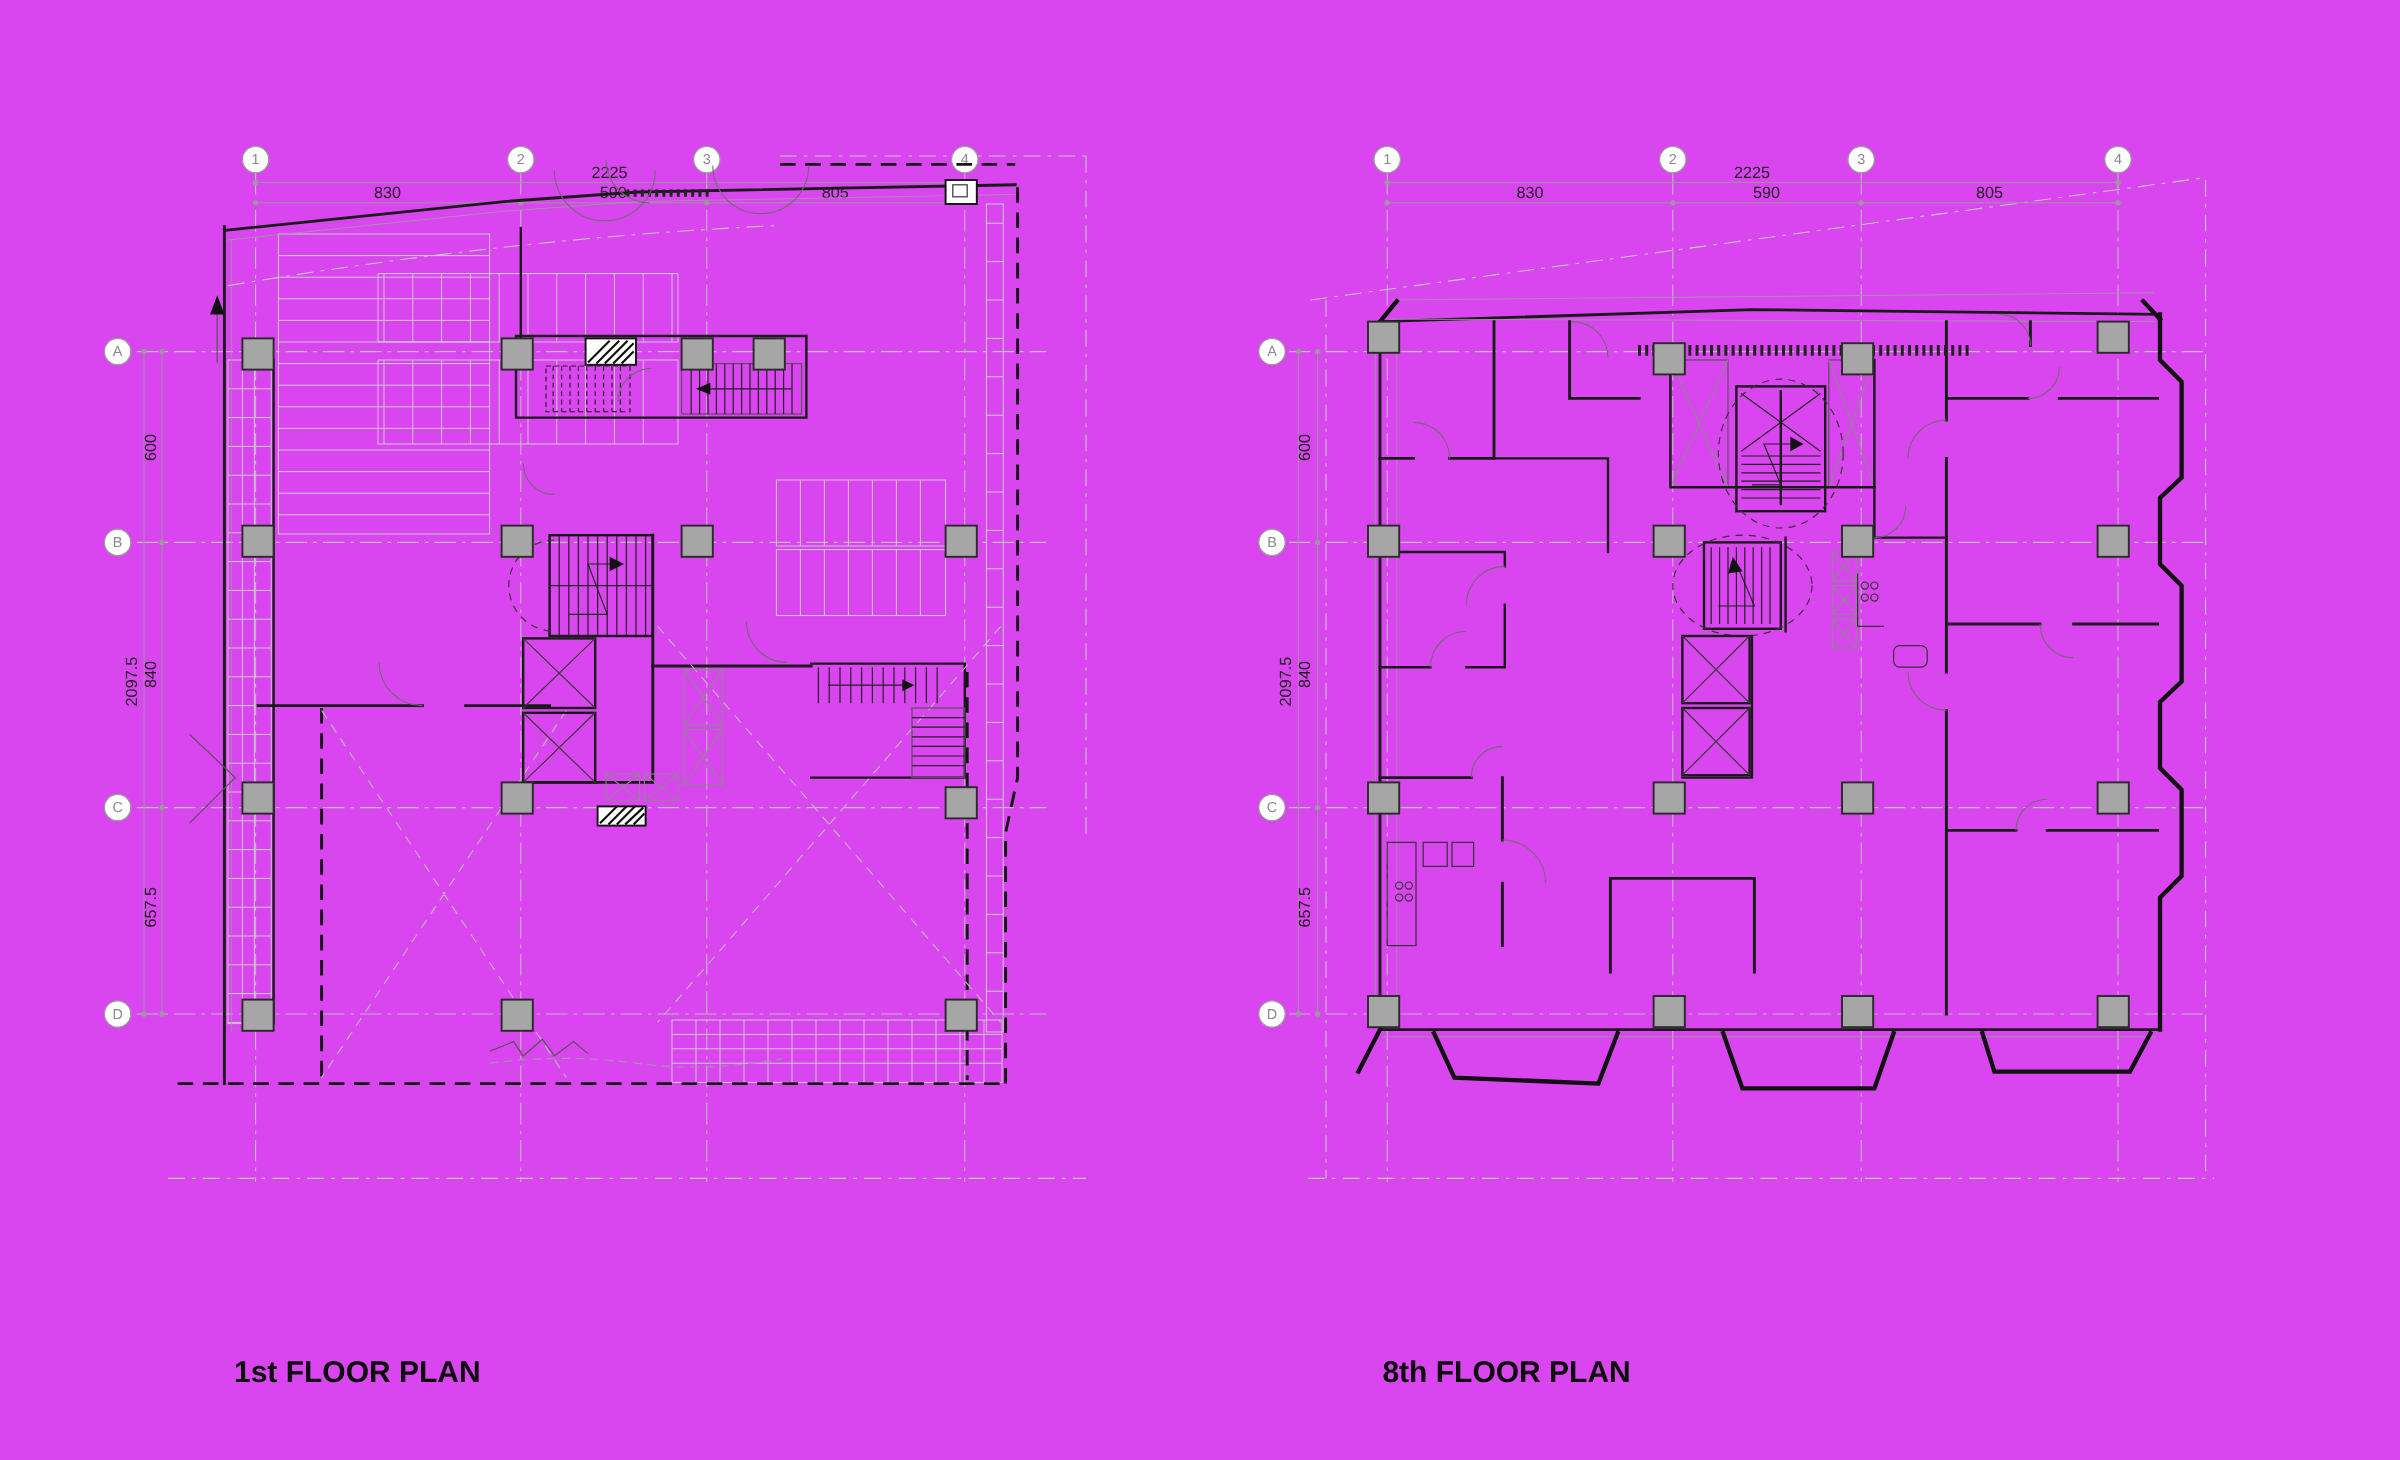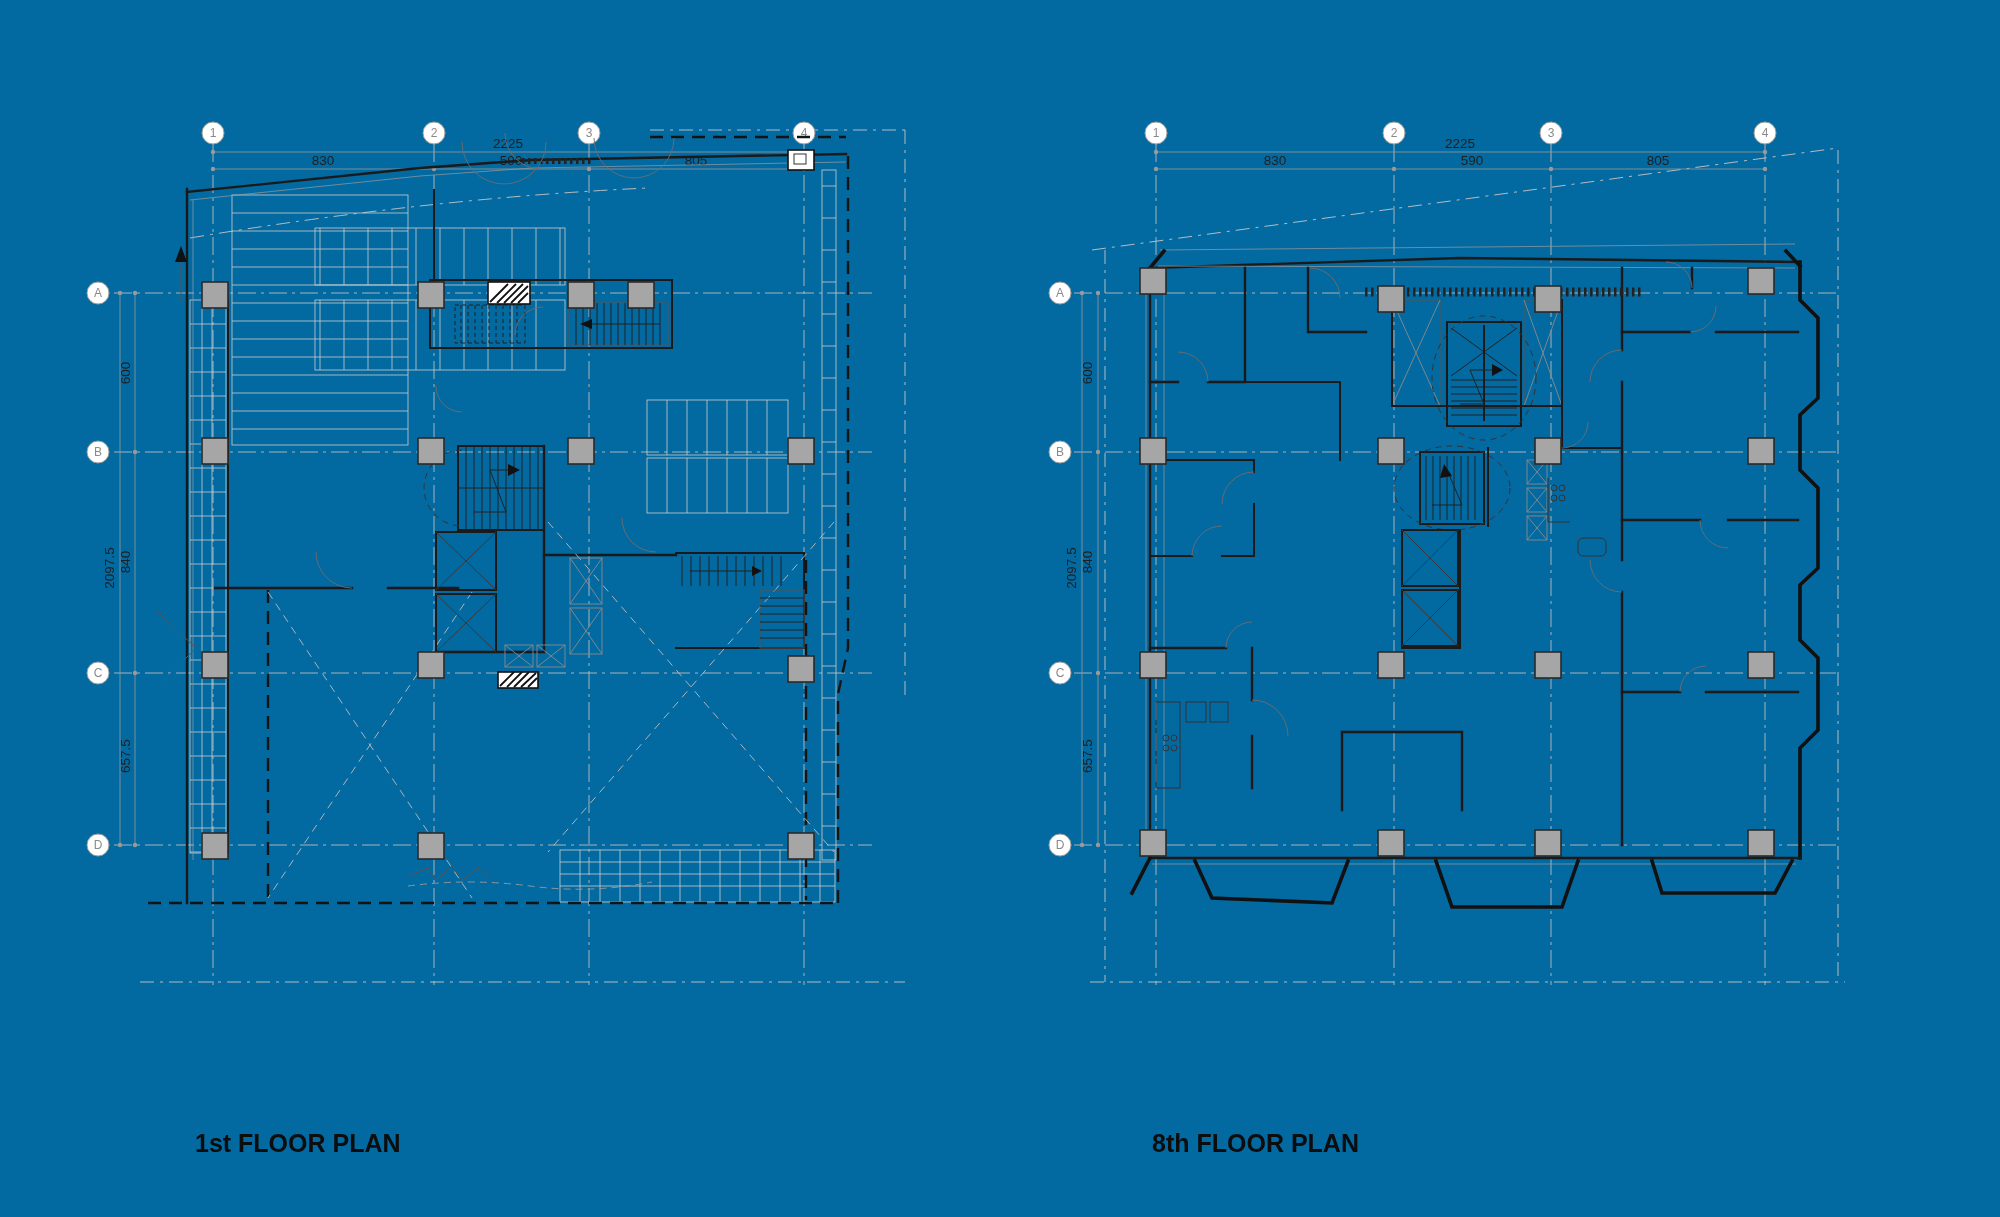--- a/index.html
+++ b/index.html
@@ -1,16 +1,16 @@
 <!DOCTYPE html>
 <html><head>
 <meta charset="utf-8">
 <style>
   html,body{margin:0;padding:0;background:#ffffff;}
-  .canvas{position:relative;width:2000px;height:1217px;background:#0369a1;overflow:hidden;
+  .canvas{position:relative;width:2000px;height:1217px;background:#d946ef;overflow:hidden;
           font-family:"Liberation Sans",sans-serif;}
   svg{position:absolute;left:0;top:0;}
   .c-wall{stroke:#1a1a1a;stroke-width:2.4;fill:none;stroke-linecap:square}
   .c-wall2{stroke:#1a1a1a;stroke-width:2;fill:none;stroke-linecap:square}
   .c-wallthick{stroke:#111;stroke-width:3.6;fill:none;stroke-linecap:square}
   .c-thin{stroke:#555;stroke-width:1;fill:none}
   .c-hair{stroke:#9c9c9c;stroke-width:.7;fill:none}
   .c-grid{stroke:#bcbcbc;stroke-width:.9;fill:none;stroke-dasharray:18 5 3 5}
   .c-site{stroke:#c6c6c6;stroke-width:.9;fill:none;stroke-dasharray:14 6 3 6}
   .c-dim{stroke:#9a9a9a;stroke-width:.8;fill:none}

